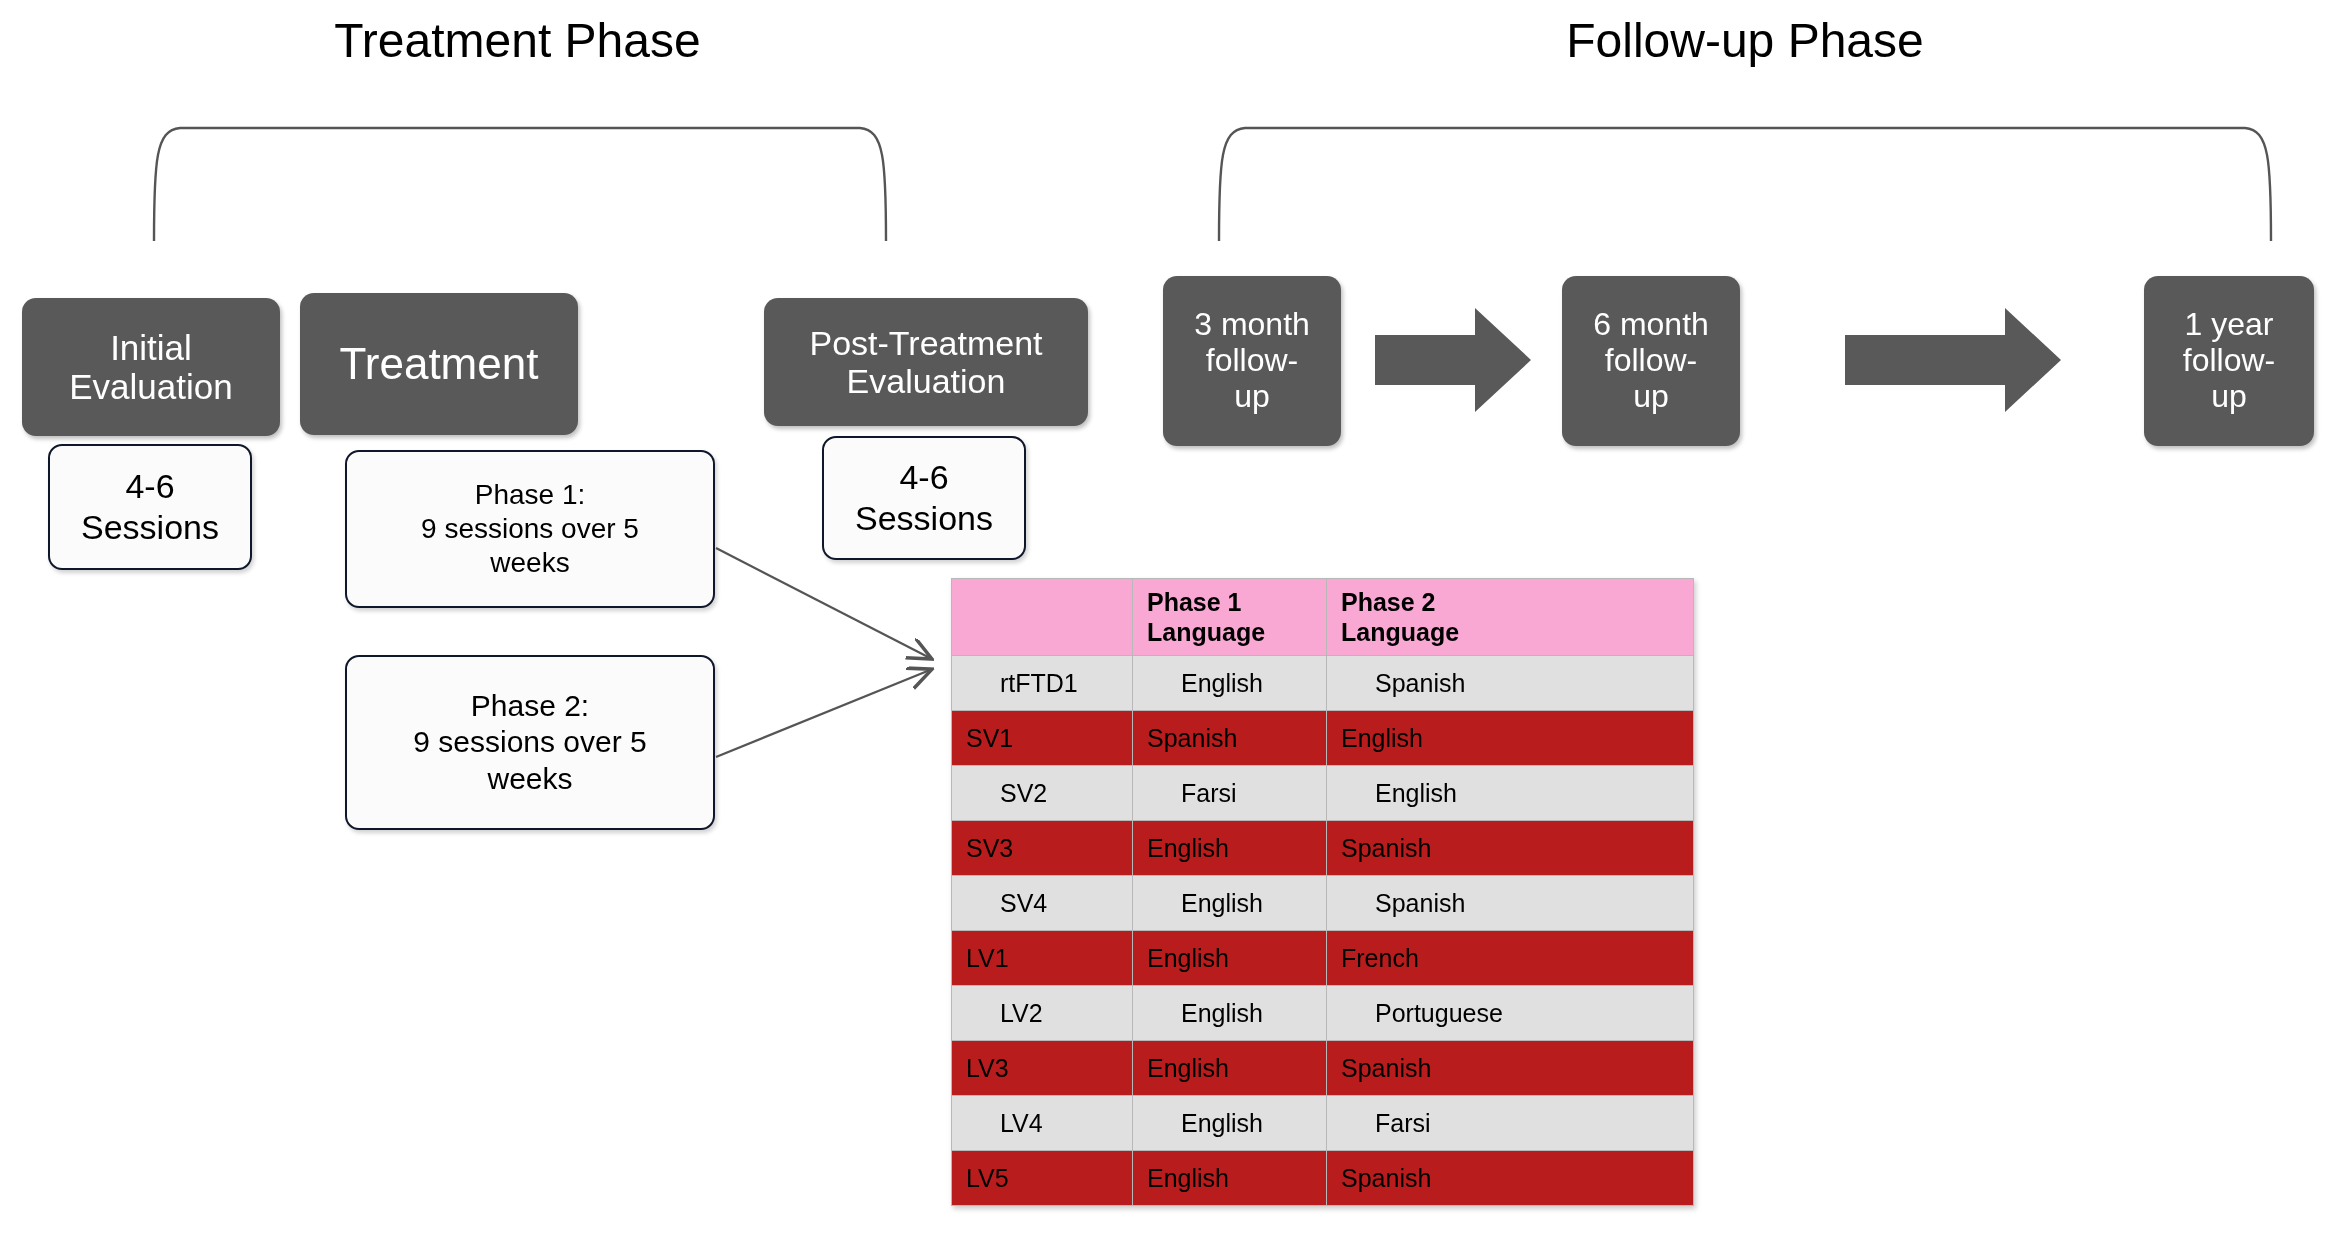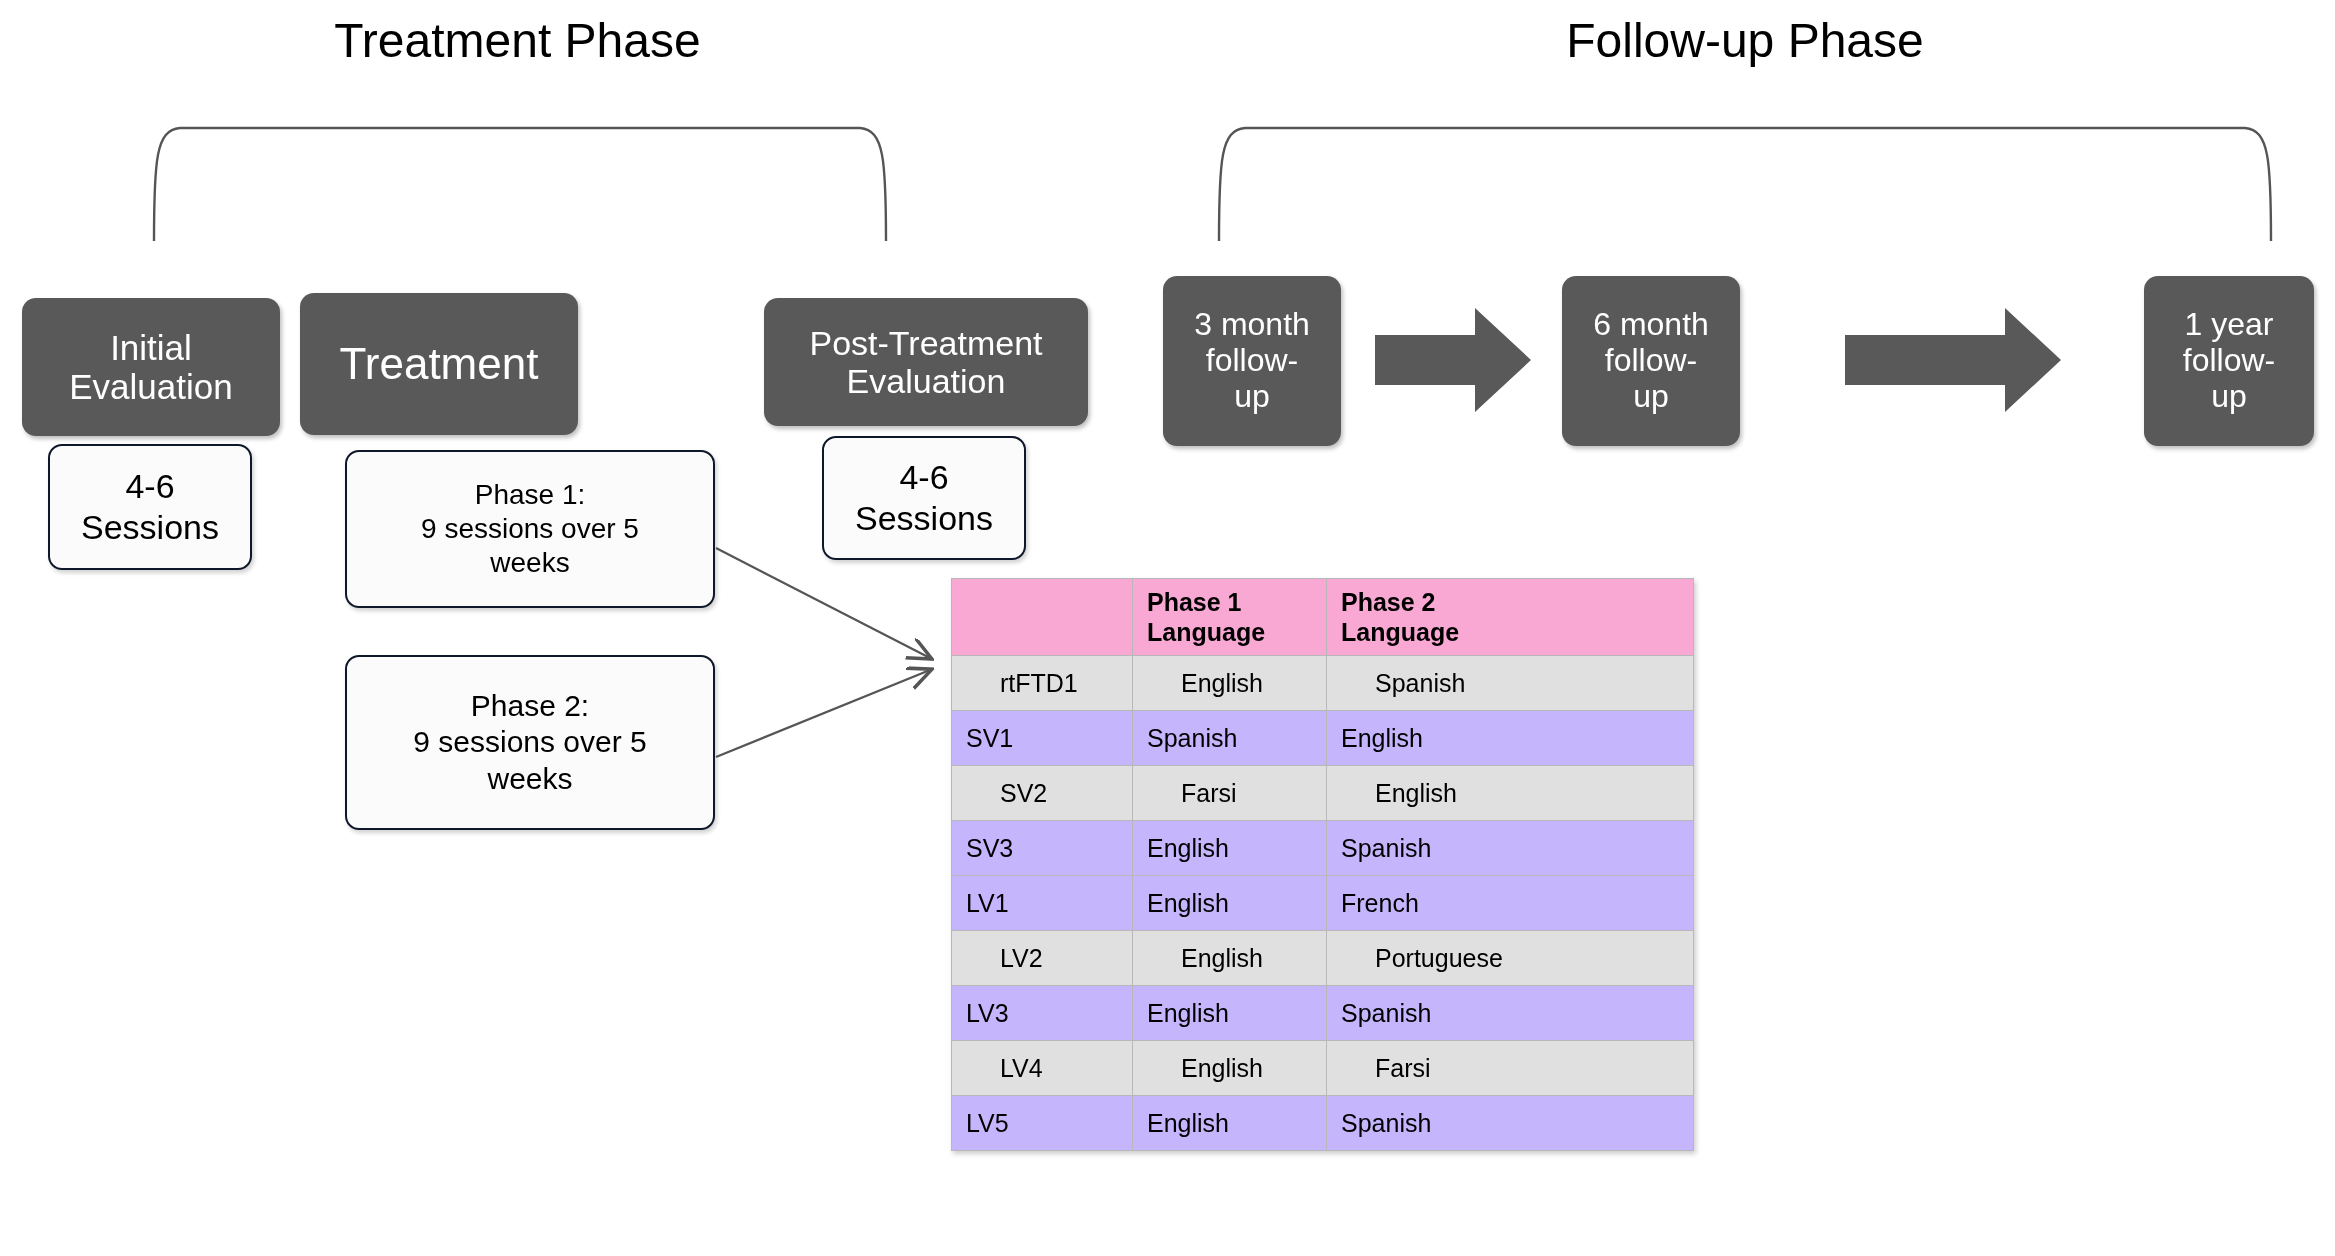--- a/index.html
+++ b/index.html
@@ -103,21 +103,21 @@
   }
   .lang-table th {
     font-weight: bold;
     background: #f9a8d4;
     line-height: 1.2;
   }
   .lang-table .col-id   { width: 152px; }
   .lang-table .col-p1   { width: 165px; }
   .lang-table .col-p2   { width: 338px; }
   .lang-table tbody tr.even td { background: #e0e0e0; padding-left: 48px; }
-  .lang-table tbody tr.odd  td { background: #c4b5fd; margin-top: 20px; }
+  .lang-table tbody tr.odd  td { background: #b91c1c; margin-top: 20px; }
   .lang-table tbody td { height: 38px; }
 </style>
 </head>
 <body>
 
 <div id="canvas">
 
   <div class="phase-title" style="left:155px; top:15px; width:725px;">Treatment Phase</div>
 
   <div class="phase-title" style="left:1215px; top:15px; width:1060px;">Follow-up Phase</div>
@@ -256,20 +256,25 @@
       <tr class="even">
         <td>SV2</td>
         <td>Farsi</td>
         <td>English</td>
       </tr>
       <tr class="odd">
         <td>SV3</td>
         <td>English</td>
         <td>Spanish</td>
       </tr>
+      <tr class="even">
+        <td>SV4</td>
+        <td>English</td>
+        <td>Spanish</td>
+      </tr>
       <tr class="odd">
         <td>LV1</td>
         <td>English</td>
         <td>French</td>
       </tr>
       <tr class="even">
         <td>LV2</td>
         <td>English</td>
         <td>Portuguese</td>
       </tr>

